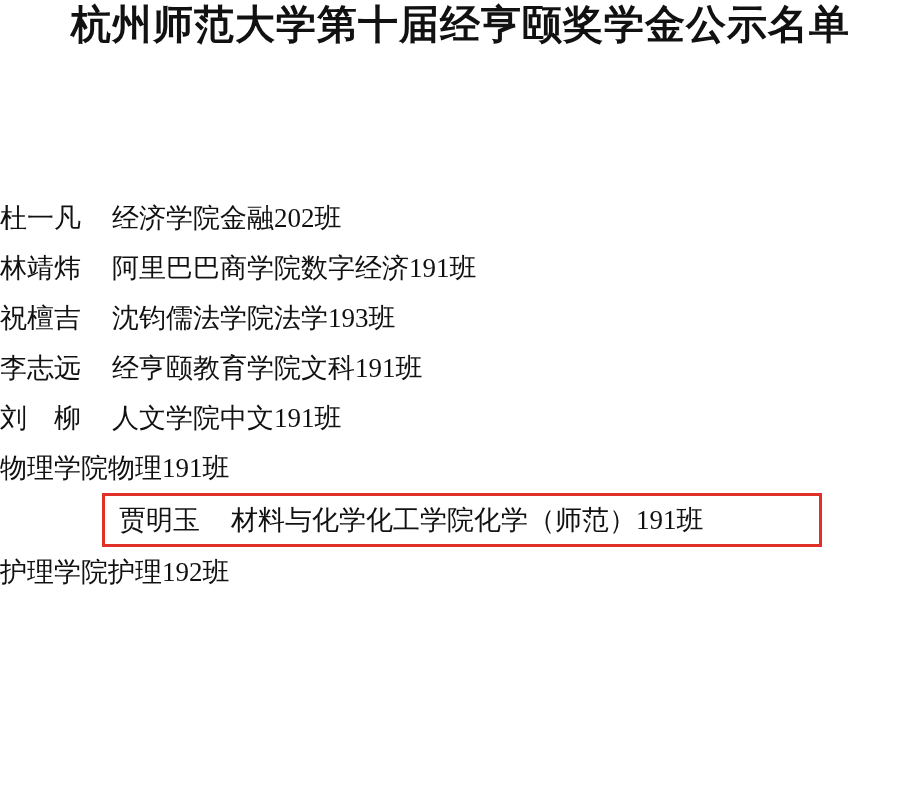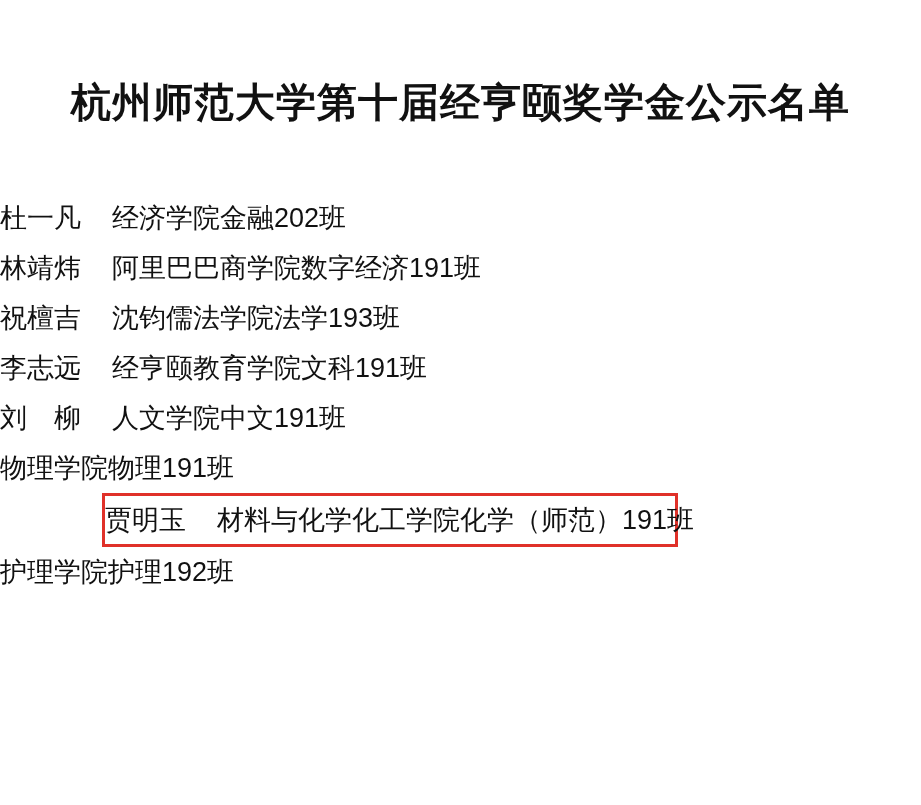--- a/index.html
+++ b/index.html
@@ -20,21 +20,20 @@
     height: 805px;
     box-sizing: border-box;
   }
   .doc-title {
     text-align: center;
     font-size: 40px;
     font-weight: bold;
     letter-spacing: 1px;
     color: #111111;
     margin: 0;
-    padding-top: 78px;
     line-height: 1.2;
     font-family: "Liberation Sans", sans-serif;
   }
   .list {
     margin: 0;
     padding: 0;
     list-style: none;
     position: absolute;
     top: 193px;
     left: 0;
@@ -42,39 +41,40 @@
   }
   .row {
     display: flex;
     align-items: center;
     height: 50px;
     box-sizing: border-box;
     position: relative;
   }
   .row.highlight {
     border: 3px solid #e03129;
-    width: 576px;
+    width: 720px;
     margin-left: 102px;
+    padding-left: 14px;
     height: 54px;
     box-sizing: border-box;
     align-items: center;
   }
   .name {
     width: 112px;
     flex: 0 0 112px;
     font-size: 27px;
     color: #111111;
     white-space: pre;
     font-family: "Liberation Sans", sans-serif;
   }
   .detail {
     font-size: 27px;
     color: #111111;
     white-space: pre;
-    font-family: Liberation Sans, sans-serif;
+    font-family: Liberation Serif, serif;
   }
 </style>
 </head>
 <body>
 
 <div class="page">
 
   <h1 class="doc-title">杭州师范大学第十届经亨颐奖学金公示名单</h1>
 
   <ul class="list">

